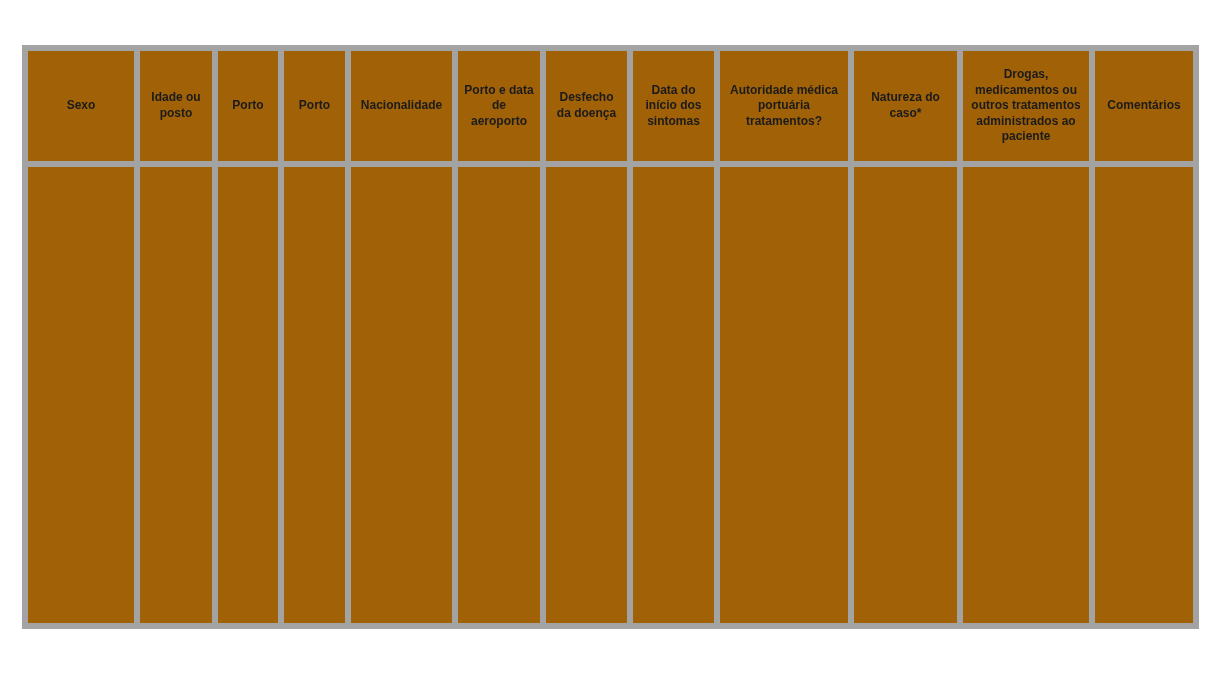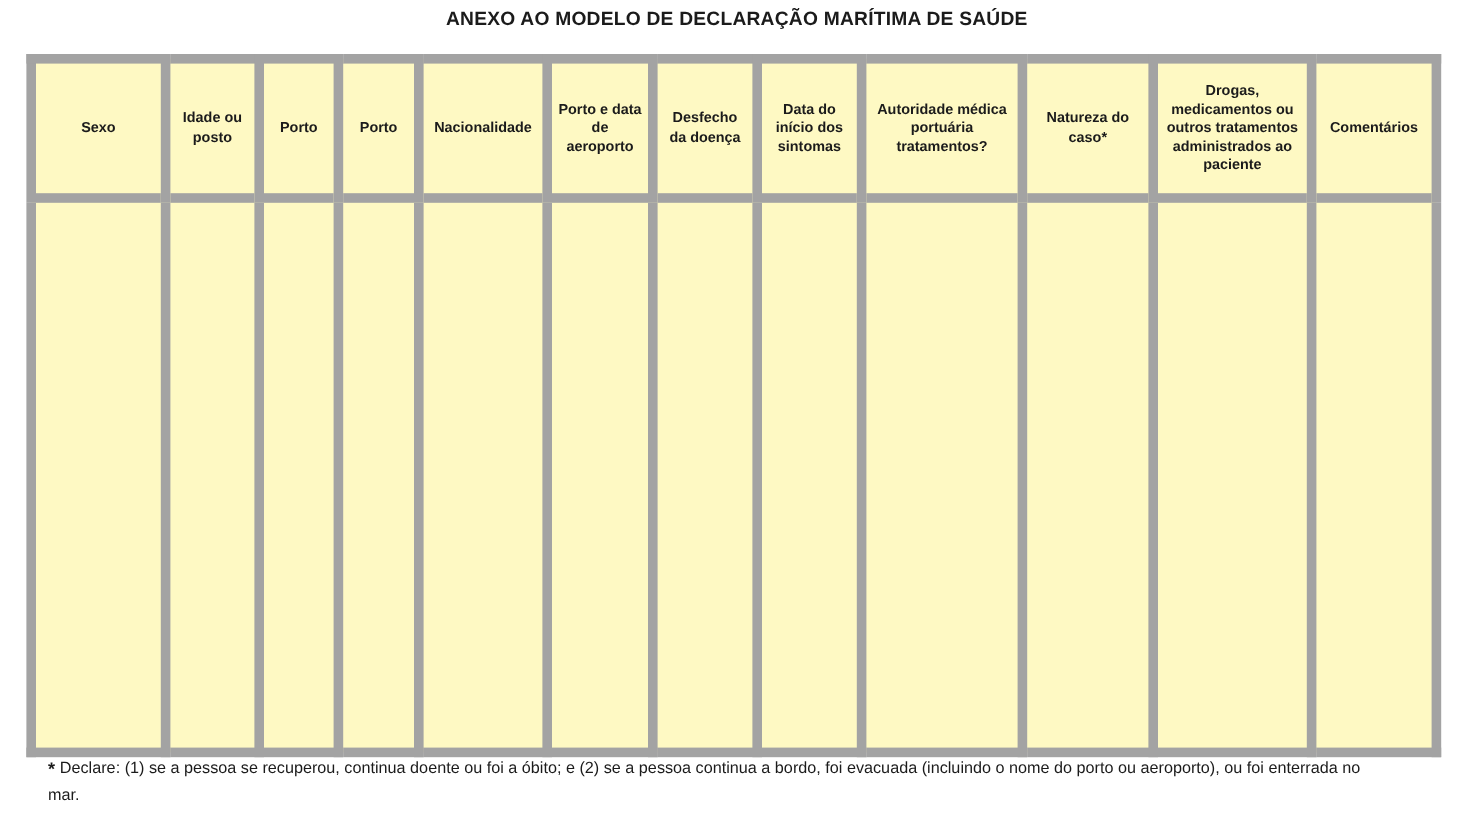--- a/index.html
+++ b/index.html
@@ -37,22 +37,22 @@
     left: 22px;
     top: 45px;
     width: 1171px;
     border-collapse: collapse;
     table-layout: fixed;
     background: #ffffff;
   }
 
   table.form-table th,
   table.form-table td {
-    border: 8px solid #a3a3a3;
-    background: #fef9c3;
+    border: 6px solid #a3a3a3;
+    background: #a16207;
   }
 
   table.form-table thead th {
     height: 116px;
     vertical-align: middle;
     text-align: center;
     font-size: 12px;
     font-weight: bold;
     line-height: 1.3;
     padding: 4px 5px;
@@ -80,21 +80,20 @@
     font-size: 15px;
     vertical-align: top;
     padding-right: 4px;
   }
 </style>
 </head>
 <body>
 
 <div class="page">
 
-  <div class="doc-title">ANEXO AO MODELO DE DECLARAÇÃO MARÍTIMA DE SAÚDE</div>
 
   <table class="form-table">
     <colgroup>
       <col style="width:112px">
       <col style="width:78px">
       <col style="width:66px">
       <col style="width:67px">
       <col style="width:107px">
       <col style="width:88px">
       <col style="width:87px">
@@ -131,17 +130,14 @@
         <td></td>
         <td></td>
         <td></td>
         <td></td>
         <td></td>
         <td></td>
       </tr>
     </tbody>
   </table>
 
-  <p class="footnote">
-    <span class="marker">*</span><span>Declare: (1) se a pessoa se recuperou, continua doente ou foi a óbito; e (2) se a pessoa continua a bordo, foi evacuada (incluindo o nome do porto ou aeroporto), ou foi enterrada no mar.</span>
-  </p>
 
 </div>
 
 </body></html>

